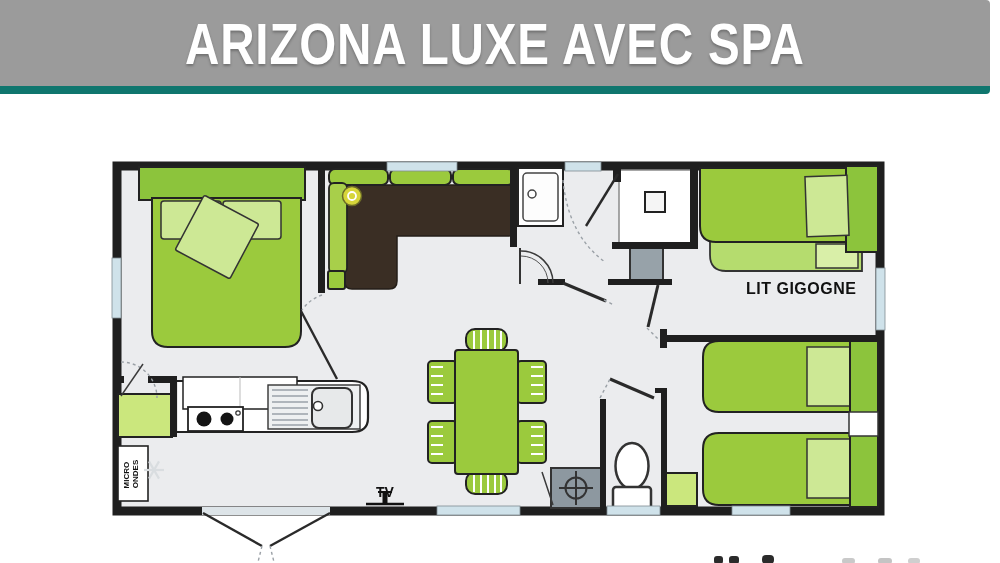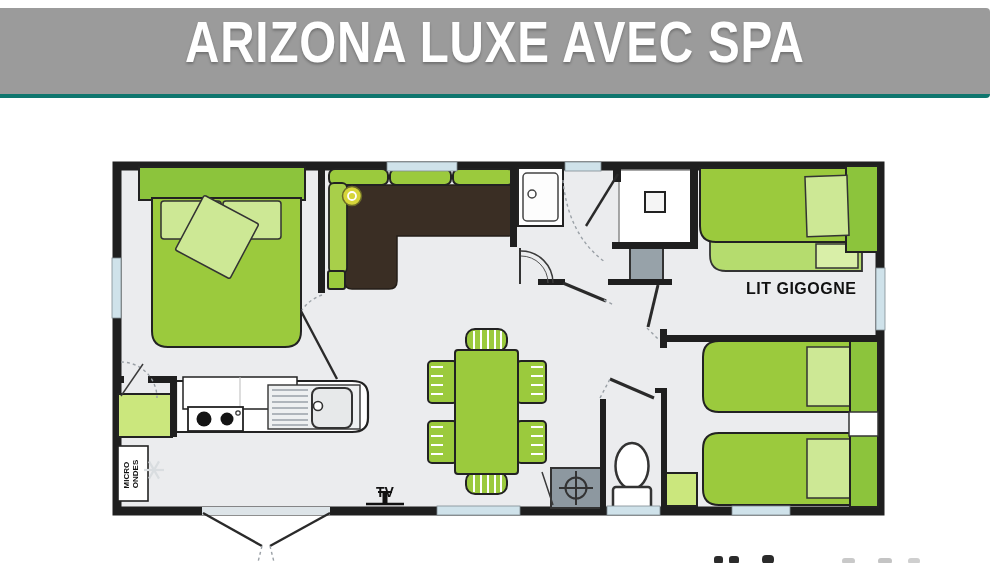--- a/index.html
+++ b/index.html
@@ -1,20 +1,20 @@
 <!DOCTYPE html>
 <html><head>
 <meta charset="utf-8">
 <style>
   html,body{margin:0;padding:0;background:#fff;}
   .page{position:relative;width:1000px;height:563px;background:#ffffff;overflow:hidden;
         font-family:"Liberation Sans",sans-serif;}
-  .banner{position:absolute;left:0;top:8px;width:990px;height:86px;background:#9B9B9B;
-          border-bottom:4px solid #0f766e;border-radius:0 4px 4px 0;
-          display:flex;align-items:flex-start;justify-content:center;}
+  .banner{position:absolute;left:0;top:0;width:990px;height:86px;background:#9B9B9B;
+          border-bottom:8px solid #0f766e;border-radius:0 4px 4px 0;
+          display:flex;align-items:center;justify-content:center;}
   .banner-title{color:#ffffff;font-weight:bold;font-size:58px;letter-spacing:1px;
           transform:scaleX(0.82);white-space:nowrap;text-shadow:0 2px 3px rgba(0,0,0,.28);}
   svg{position:absolute;left:0;top:0;}
   .floor{fill:#EBECEE;stroke:#1F1F1F;stroke-width:9;}
   .wall{fill:#1F1F1F;stroke:none;}
   .thin{stroke:#2A2A2A;stroke-width:2.4;fill:none;}
   .thin2{stroke:#3A3A3A;stroke-width:1.5;fill:none;}
   .dash{stroke:#9AA0A6;stroke-width:1.4;stroke-dasharray:3 3;fill:none;}
   .g1{fill:#9BCA3D;stroke:#222;stroke-width:2;}
   .g2{fill:#8CC43C;stroke:#222;stroke-width:2;}

